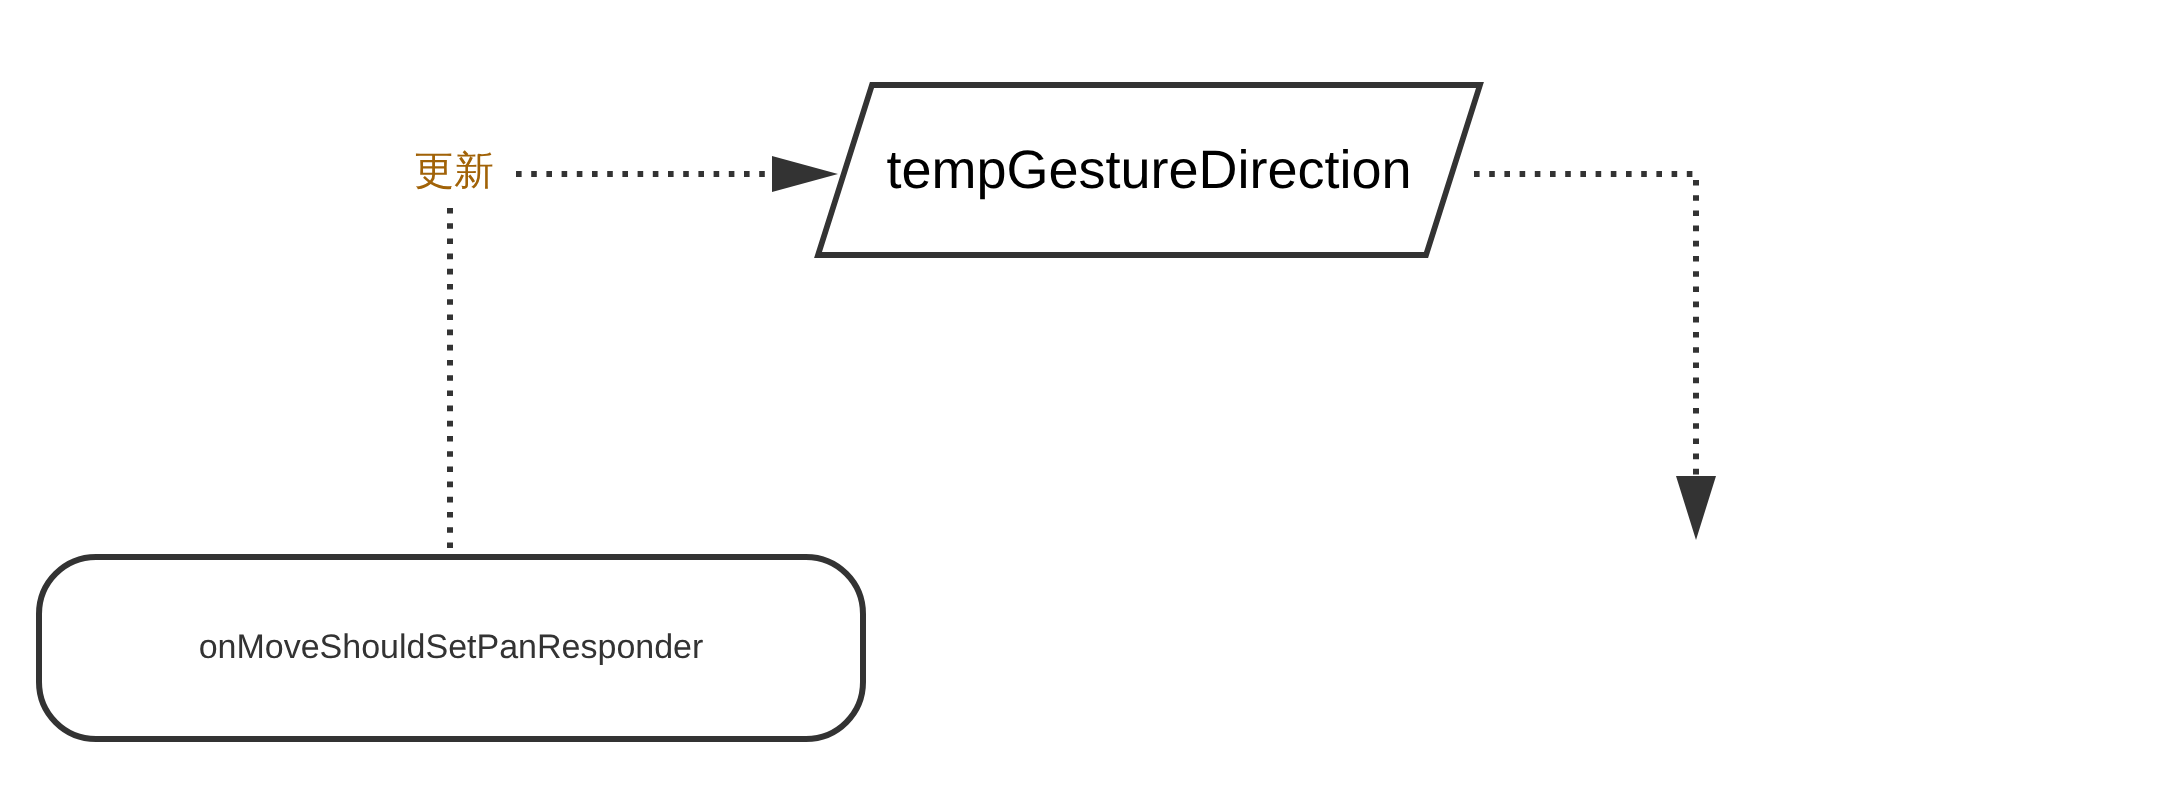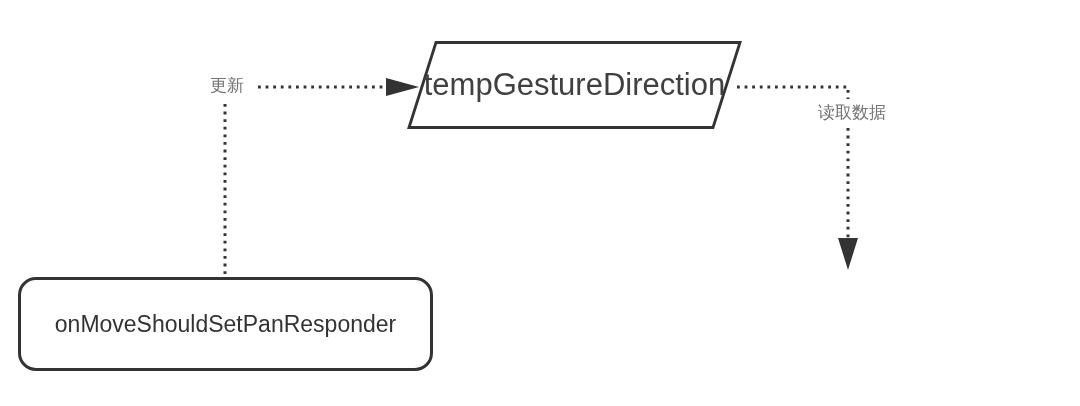--- a/index.html
+++ b/index.html
@@ -35,53 +35,53 @@
     position: absolute;
     box-sizing: border-box;
     border: 3px solid #333333;
     background: #ffffff;
   }
   .node-label {
     position: absolute;
     display: flex;
     align-items: center;
     justify-content: center;
-    font-size: 31px;
-    color: #404040;
+    font-size: 27px;
+    color: #000000;
     white-space: nowrap;
   }
   .parallelogram-shape {
     left: 421px; top: 41px;
     width: 307px; height: 88px;
     transform: skewX(-17.6deg);
   }
   .parallelogram-label {
     left: 421px; top: 41px;
     width: 307px; height: 88px;
   }
   .rounded-node {
-    border-radius: 18px;
+    border-radius: 30px;
     display: flex;
     align-items: center;
     justify-content: center;
-    font-size: 23px;
+    font-size: 17px;
     white-space: nowrap;
   }
   .node-left {
     left: 18px; top: 277px;
     width: 415px; height: 94px;
   }
   .node-right {
     left: 643px; top: 277px;
     width: 414px; height: 94px;
   }
   .edge-label {
     position: absolute;
-    font-size: 17px;
-    color: #737373;
+    font-size: 20px;
+    color: #a16207;
     white-space: nowrap;
     text-align: center;
   }
   .edge-label-update {
     left: 198px; top: 73px;
     width: 58px; height: 26px;
     line-height: 26px;
   }
   .edge-label-read {
     left: 804px; top: 99px;
@@ -107,15 +107,14 @@
   </svg>
 
   <div class="node parallelogram-shape"></div>
   <div class="node-label parallelogram-label">tempGestureDirection</div>
 
   <div class="node rounded-node node-left">onMoveShouldSetPanResponder</div>
 
 
   <div class="edge-label edge-label-update">更新</div>
 
-  <div class="edge-label edge-label-read">读取数据</div>
 
 </div>
 
 </body></html>

